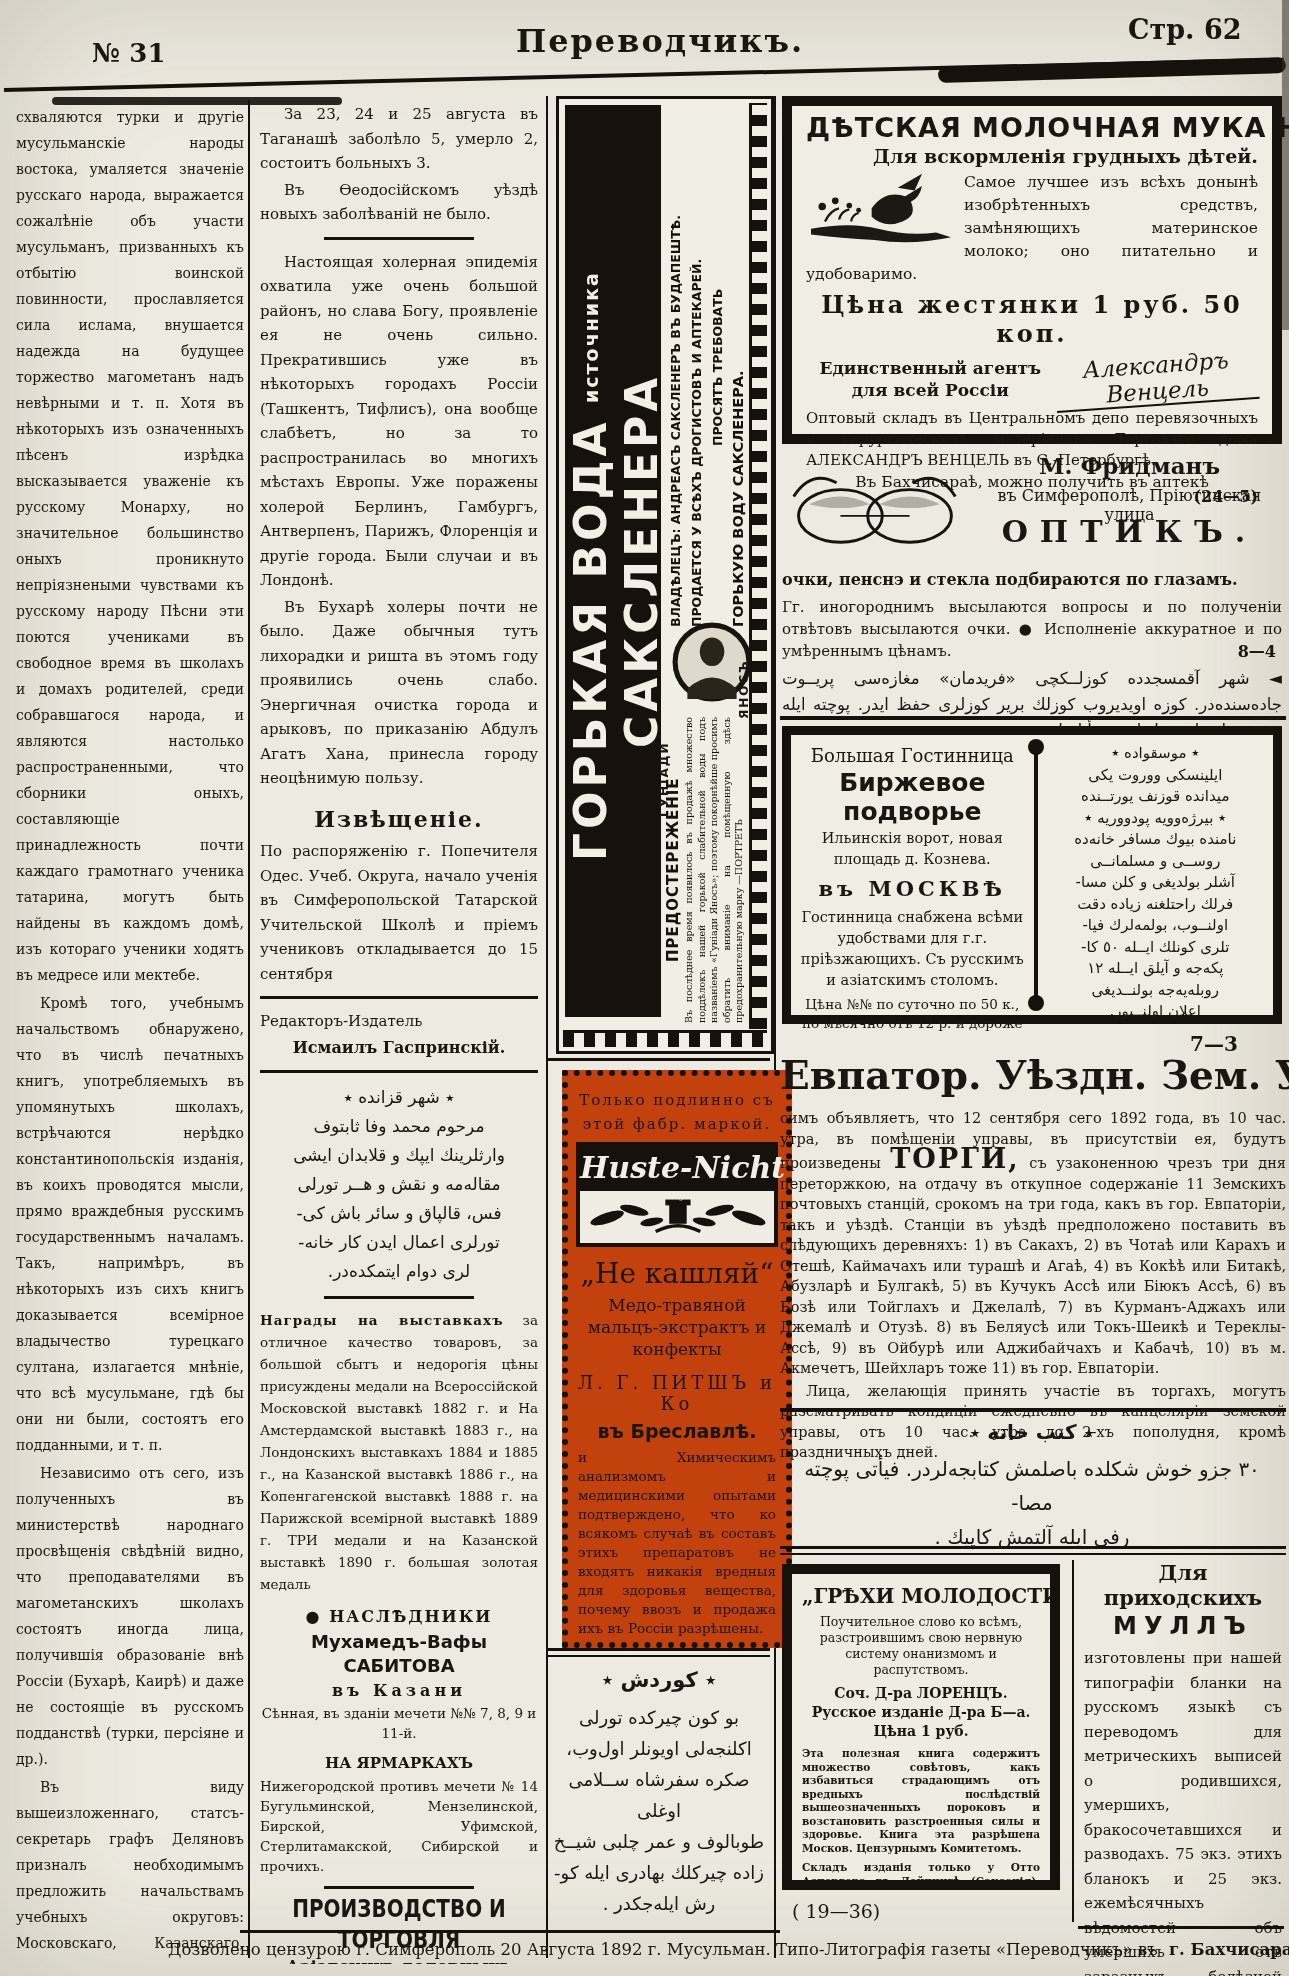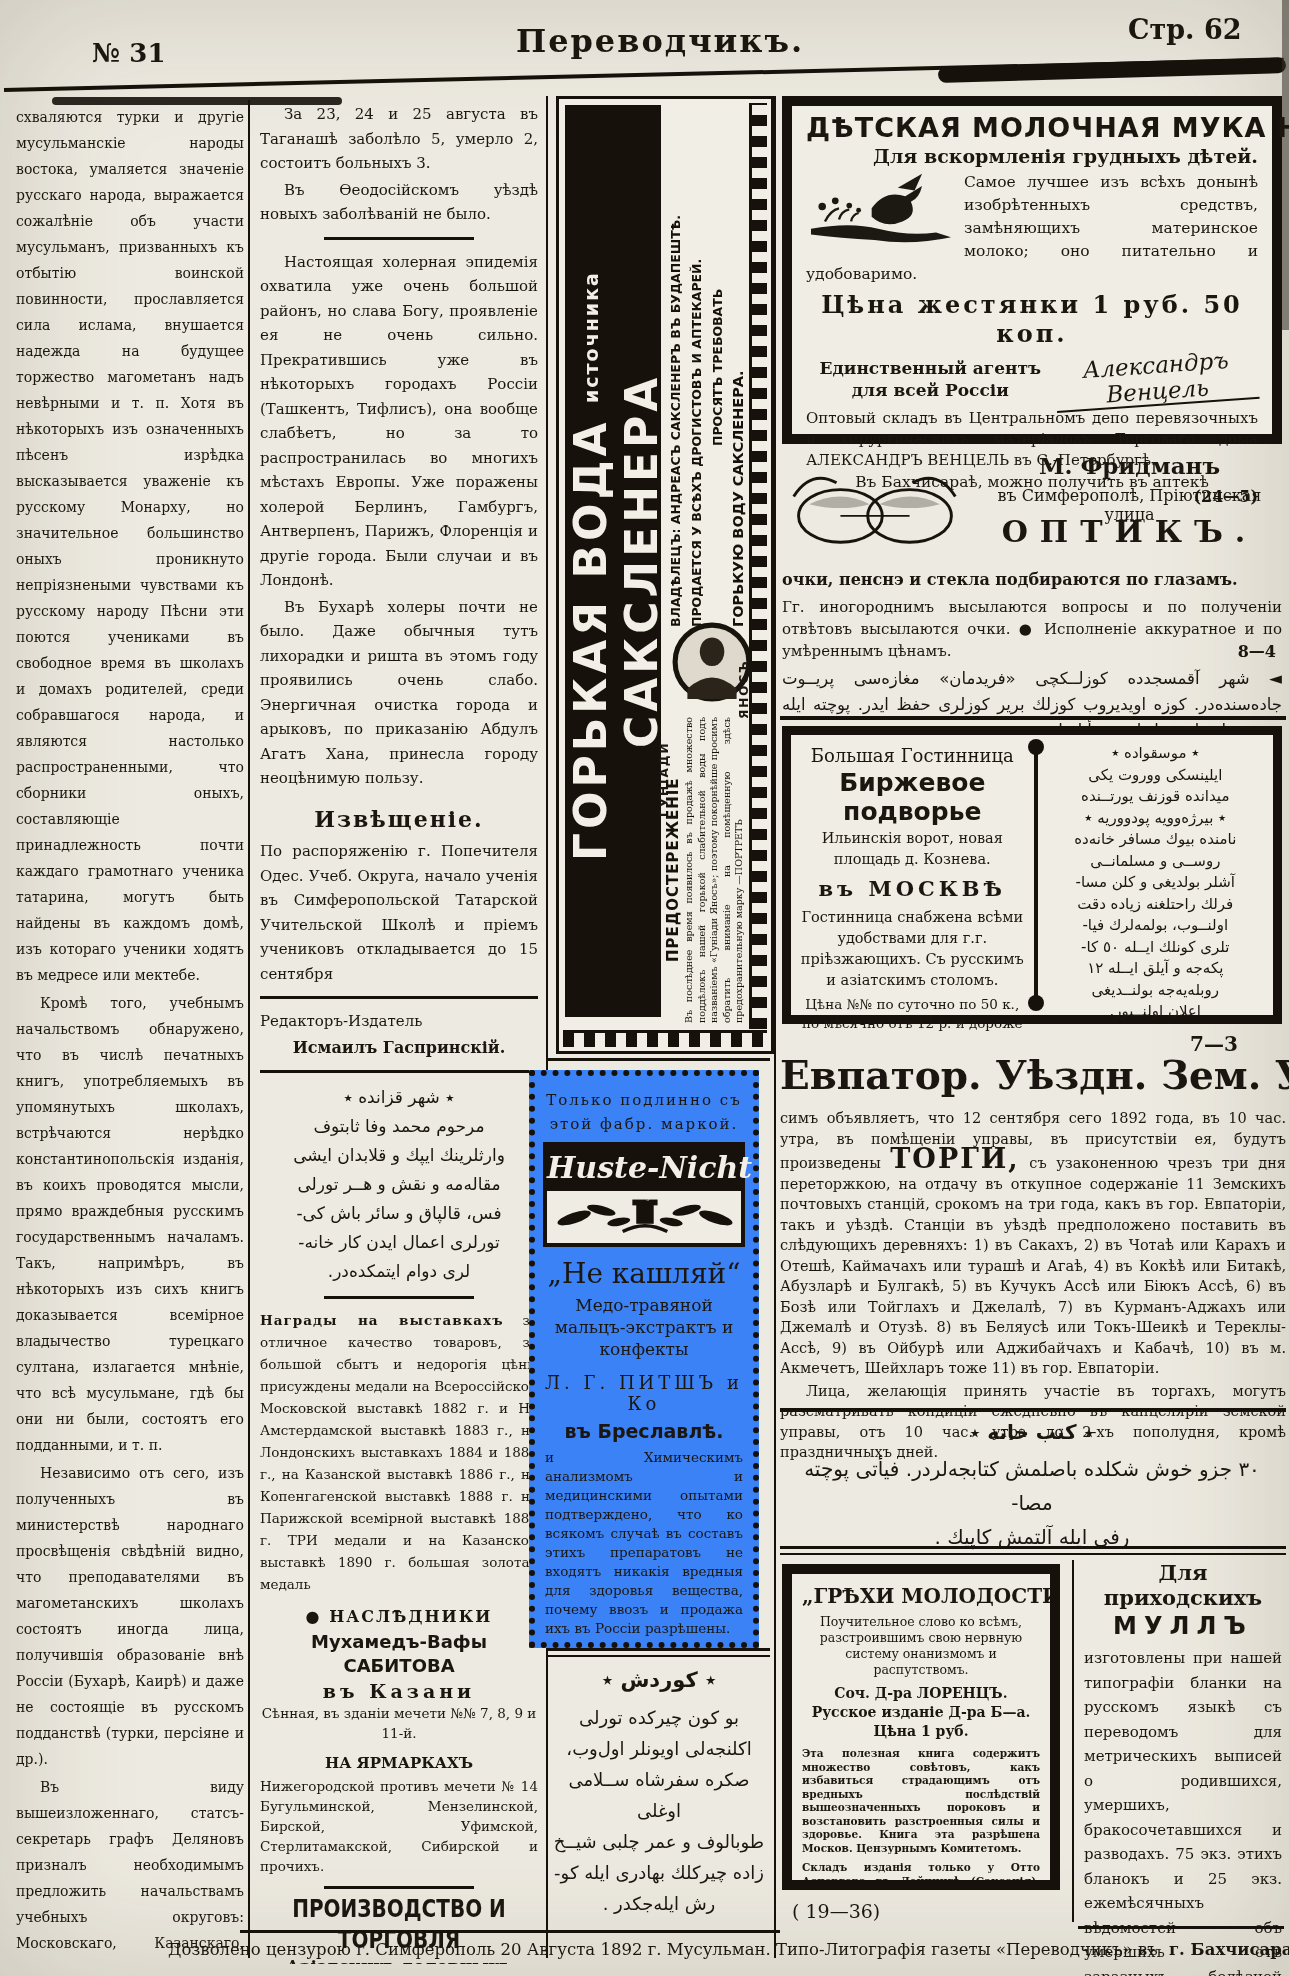--- a/index.html
+++ b/index.html
@@ -30,21 +30,21 @@
   #col2{left:260px;top:102px;width:278px;height:1862px;font-size:15px;line-height:24.5px;}
   .h-izv{font-size:22px;font-weight:bold;text-align:center;letter-spacing:2px;margin:16px 0 8px;}
   .editor-label{font-size:15px;}
   .editor-name{font-size:16px;font-weight:bold;text-align:center;margin:2px 0 4px;}
   .arabic{direction:rtl;font-family:"DejaVu Sans",sans-serif;}
   .sab-line{font-size:17px;line-height:29px;text-align:center;}
   .nagrady{font-size:13.5px;line-height:22px;margin-top:6px;}
   .nagrady b{letter-spacing:1px;}
   .heirs-title{text-align:center;font-size:16px;font-weight:bold;letter-spacing:2px;margin-top:10px;}
   .heirs-name{text-align:center;font-size:18px;font-weight:bold;font-family:"DejaVu Sans",sans-serif;}
-  .heirs-city{text-align:center;font-size:19px;font-weight:bold;letter-spacing:4px;}
+  .heirs-city{text-align:center;font-size:16px;font-weight:bold;letter-spacing:4px;}
   .small-c{font-size:13.5px;line-height:20px;text-align:center;}
   .fairs-t{text-align:center;font-weight:bold;font-size:15px;margin-top:8px;}
   .fairs-b{font-size:13.5px;line-height:20px;}
   .prod1{text-align:center;font-family:"DejaVu Sans",sans-serif;font-weight:bold;font-size:20px;
          transform:scaleY(1.25);margin-top:10px;}
   .prod2{text-align:center;font-weight:bold;font-size:17px;margin-top:6px;}
 
   
   #saxad{left:556px;top:96px;width:212px;height:952px;border:3px solid #16120b;background:#f1eee5;}
   .vwrap{writing-mode:vertical-rl;transform:rotate(180deg);}
@@ -65,22 +65,22 @@
                font-family:"DejaVu Sans",sans-serif;}
   .warning .wb{font-size:9.5px;line-height:12.5px;text-align:justify;}
   .meander{position:absolute;top:4px;right:4px;bottom:22px;width:15px;
            border-left:3px solid #16120b;
            background:repeating-linear-gradient(0deg,#16120b 0 11px,transparent 11px 21px);}
   .meander-b{position:absolute;left:4px;right:4px;bottom:4px;height:14px;
            border-top:3px solid #16120b;
            background:repeating-linear-gradient(90deg,#16120b 0 11px,transparent 11px 21px);}
 
   
-  #huste{left:529px;top:1070px;width:218px;height:566px;border:6px dotted #16120b;
-         background:#3b82f6;text-align:center;padding:0;overflow:hidden;}
+  #huste{left:562px;top:1070px;width:218px;height:566px;border:6px dotted #16120b;
+         background:#c2410c;text-align:center;padding:0;overflow:hidden;}
   .hn-note{font-size:15px;letter-spacing:2px;line-height:24px;margin:12px 8px 6px;}
   .hn-box{background:#16120b;margin:4px 8px;padding:8px 4px 4px;}
   .hn-logo{color:#f2efe6;font-size:30px;font-weight:bold;font-style:italic;white-space:nowrap;}
   .hn-strip{background:#efece3;margin-top:6px;position:relative;height:52px;}
   .hn-cap{position:absolute;left:0;right:0;top:2px;font-size:7px;color:#efece3;}
   .hn-title{font-size:28px;margin:10px 0 4px;}
   .hn-sub{font-size:17px;line-height:22px;margin:0 6px;}
   .hn-co{font-size:18px;letter-spacing:4px;margin-top:12px;}
   .hn-city{font-size:19px;font-weight:bold;font-family:"DejaVu Sans",sans-serif;margin:6px 0;}
   .hn-body{font-size:13.5px;line-height:19px;text-align:justify;margin:4px 10px;}

